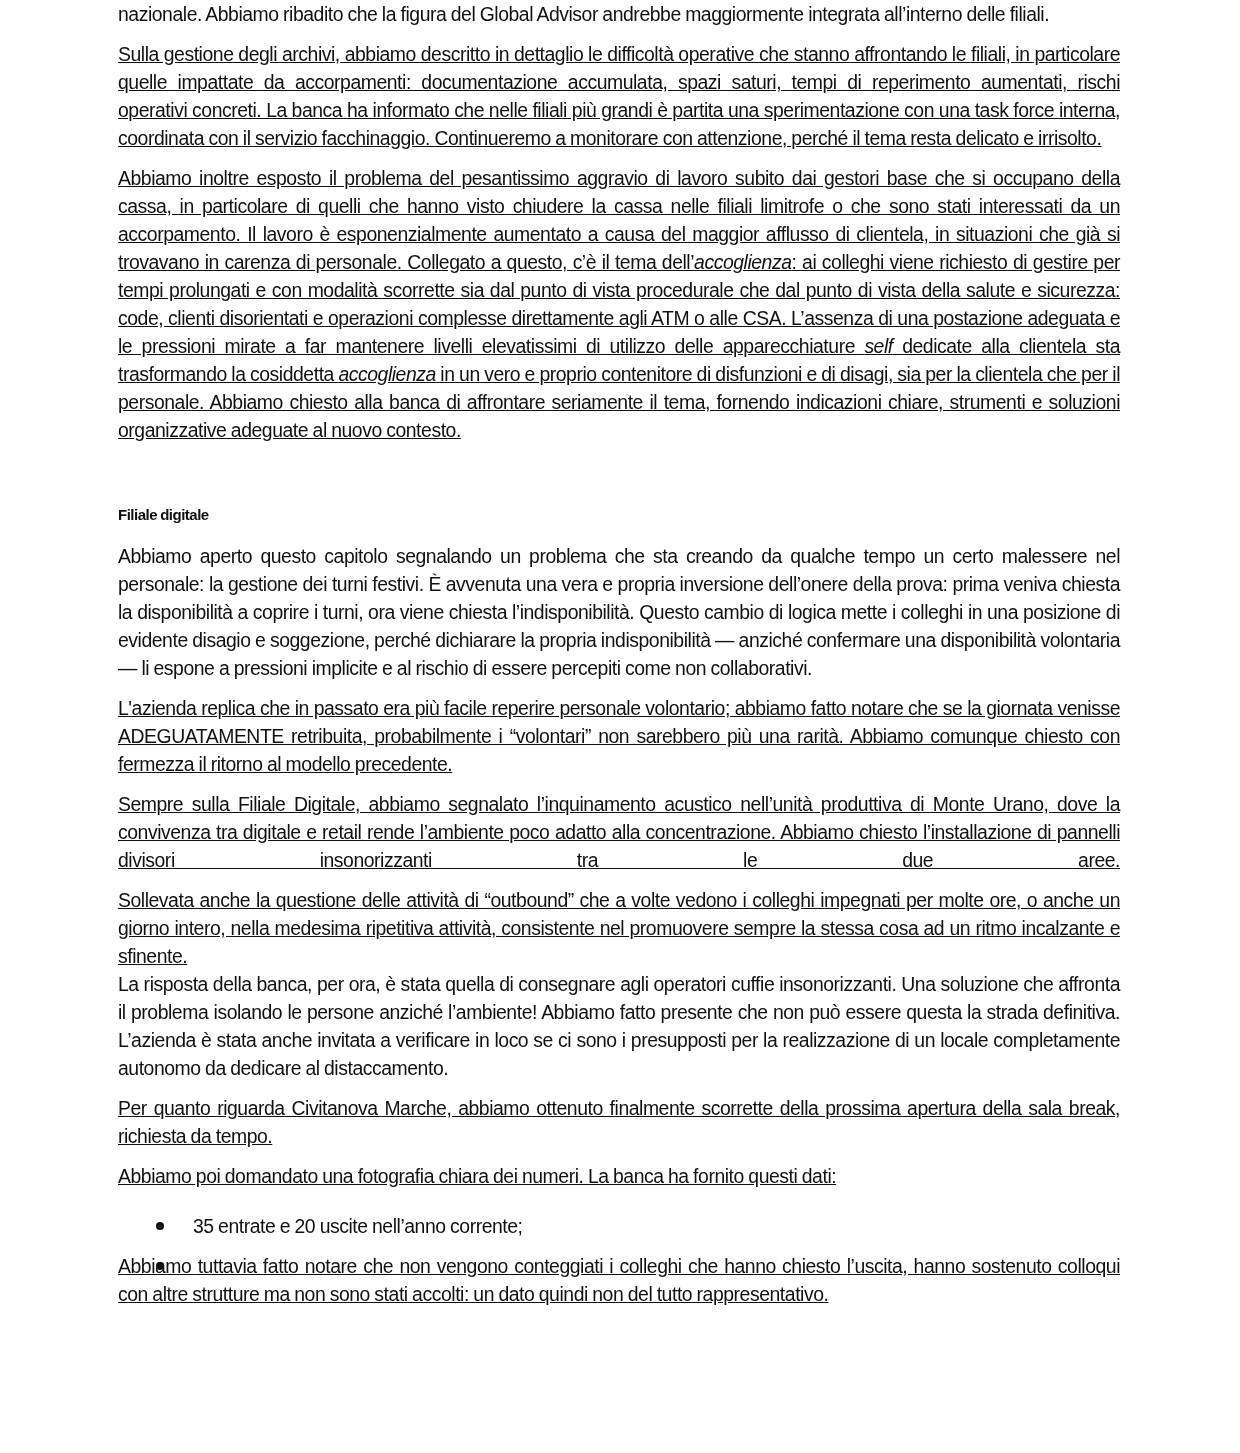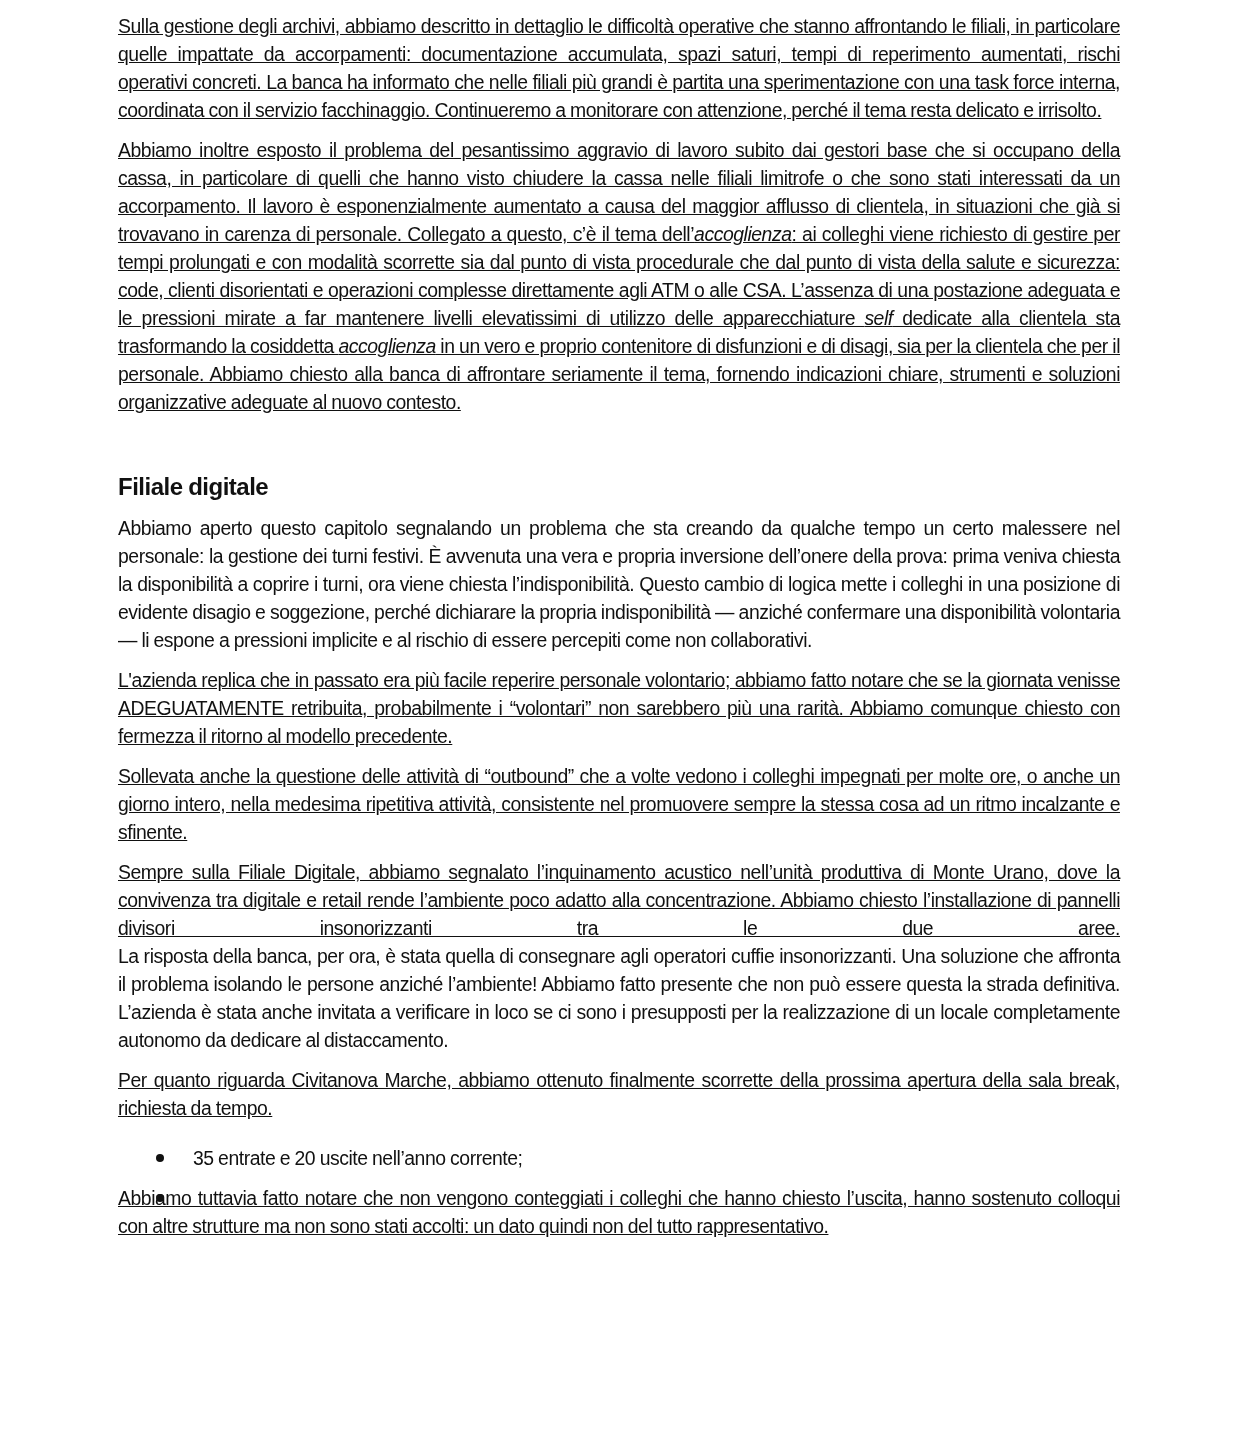--- a/index.html
+++ b/index.html
@@ -14,57 +14,59 @@
     line-height: 28px;
     color: #111111;
     letter-spacing: -0.45px;
     word-spacing: -0.5px;
   }
   p { margin: 0; text-align: justify; }
   .p-gap { margin-top: 12px; text-decoration: underline; }
   .last-justify { text-align-last: justify; }
   h2 {
     font-family: "Liberation Sans", sans-serif;
-    font-size: 24px;
+    font-size: 15px;
     font-weight: bold;
     margin: 0;
     line-height: 28px;
     letter-spacing: -0.5px;
   }
   em { font-style: italic; }
   ul { list-style: none; margin: 22px 0 0 0; padding: 0; }
   li { position: relative; padding-left: 75px; line-height: 28px; }
   li + li { margin-top: 12px; }
   .bullet {
     position: absolute; left: 38px; top: 10px;
     width: 8px; height: 8px; border-radius: 50%; background: #111;
   }
 </style>
 </head>
 <body>
 
 <div class="page">
+  <p>nazionale. Abbiamo ribadito che la figura del Global Advisor andrebbe maggiormente integrata all’interno delle filiali.</p>
 
   <p class="p-gap" style="margin-top:12px;">Sulla gestione degli archivi, abbiamo descritto in dettaglio le difficoltà operative che stanno affrontando le filiali, in particolare quelle impattate da accorpamenti: documentazione accumulata, spazi saturi, tempi di reperimento aumentati, rischi operativi concreti. La banca ha informato che nelle filiali più grandi è partita una sperimentazione con una task force interna, coordinata con il servizio facchinaggio. Continueremo a monitorare con attenzione, perché il tema resta delicato e irrisolto.</p>
 
   <p class="p-gap"><span>Abbiamo inoltre esposto il problema del pesantissimo aggravio di lavoro subito dai gestori base che si occupano della cassa, in particolare di quelli che hanno visto chiudere la cassa nelle filiali limitrofe o che sono stati interessati da un accorpamento. Il lavoro è esponenzialmente aumentato a causa del maggior afflusso di clientela, in situazioni che già si trovavano in carenza di personale. Collegato a questo, c’è il tema dell’</span><em>accoglienza</em><span>: ai colleghi viene richiesto di gestire per tempi prolungati e con modalità scorrette sia dal punto di vista procedurale che dal punto di vista della salute e sicurezza: code, clienti disorientati e operazioni complesse direttamente agli ATM o alle CSA. L’assenza di una postazione adeguata e le pressioni mirate a far mantenere livelli elevatissimi di utilizzo delle apparecchiature </span><em>self</em><span> dedicate alla clientela sta trasformando la cosiddetta </span><em>accoglienza</em><span> in un vero e proprio contenitore di disfunzioni e di disagi, sia per la clientela che per il personale.  Abbiamo chiesto alla banca di affrontare seriamente il tema, fornendo indicazioni chiare, strumenti e soluzioni organizzative adeguate al nuovo contesto.</span></p>
 
   <h2 style="margin-top:57px;">Filiale digitale</h2>
 
   <p style="margin-top:13px;">Abbiamo aperto questo capitolo segnalando un problema che sta creando da qualche tempo un certo malessere nel personale: la gestione dei turni festivi. È avvenuta una vera e propria inversione dell’onere della prova: prima veniva chiesta la disponibilità a coprire i turni, ora viene chiesta l’indisponibilità. Questo cambio di logica mette i colleghi in una posizione di evidente disagio e soggezione, perché dichiarare la propria indisponibilità — anziché confermare una disponibilità volontaria — li espone a pressioni implicite e al rischio di essere percepiti come non collaborativi.</p>
 
   <p class="p-gap">L'azienda replica che in passato era più facile reperire personale volontario; abbiamo fatto notare che se la giornata venisse ADEGUATAMENTE retribuita, probabilmente i “volontari” non sarebbero più una rarità. Abbiamo comunque chiesto con fermezza il ritorno al modello precedente.</p>
 
+  <p class="p-gap last-justify">Sempre sulla Filiale Digitale, abbiamo segnalato l’inquinamento acustico nell’unità produttiva di Monte Urano, dove la convivenza tra digitale e retail rende l’ambiente poco adatto alla concentrazione. Abbiamo chiesto l’installazione di pannelli divisori insonorizzanti tra le due aree.</p>
+
   <p class="p-gap">Sollevata anche la questione delle attività di “outbound” che a volte vedono i colleghi impegnati per molte ore, o anche un giorno intero, nella medesima ripetitiva attività, consistente nel promuovere sempre la stessa cosa ad un ritmo incalzante e sfinente.</p>
-
-  <p class="p-gap last-justify">Sempre sulla Filiale Digitale, abbiamo segnalato l’inquinamento acustico nell’unità produttiva di Monte Urano, dove la convivenza tra digitale e retail rende l’ambiente poco adatto alla concentrazione. Abbiamo chiesto l’installazione di pannelli divisori insonorizzanti tra le due aree.</p>
   <p>La risposta della banca, per ora, è stata quella di consegnare agli operatori cuffie insonorizzanti. Una soluzione che affronta il problema isolando le persone anziché l’ambiente! Abbiamo fatto presente che non può essere questa la strada definitiva. L’azienda è stata anche invitata a verificare in loco se ci sono i presupposti per la realizzazione di un locale completamente autonomo da dedicare al distaccamento.</p>
 
   <p class="p-gap">Per quanto riguarda Civitanova Marche, abbiamo ottenuto finalmente scorrette della prossima apertura della sala break, richiesta da tempo.</p>
 
+  <p class="p-gap">Abbiamo poi domandato una fotografia chiara dei numeri. La banca ha fornito questi dati:</p>
 
   <ul>
     <li><span class="bullet"></span><span>35 entrate e 20 uscite nell’anno corrente;</span></li>
     <li><span class="bullet"></span></li>
   </ul>
 
   <p class="p-gap">Abbiamo tuttavia fatto notare che non vengono conteggiati i colleghi che hanno chiesto l’uscita, hanno sostenuto colloqui con altre strutture ma non sono stati accolti: un dato quindi non del tutto rappresentativo.</p>
 </div>
 
 </body></html>

